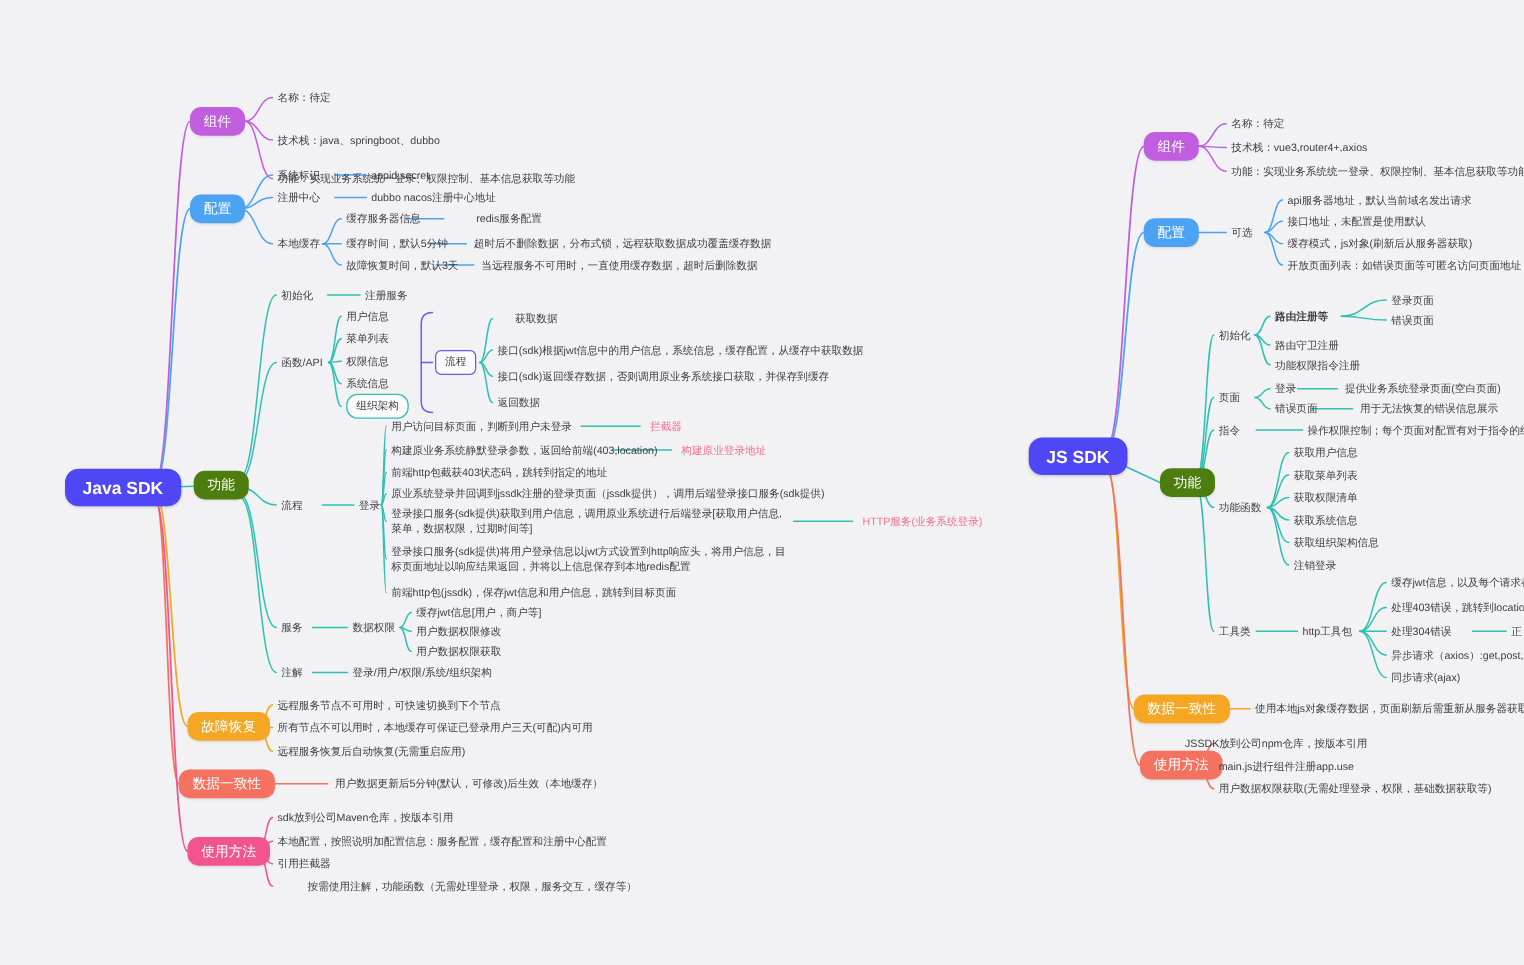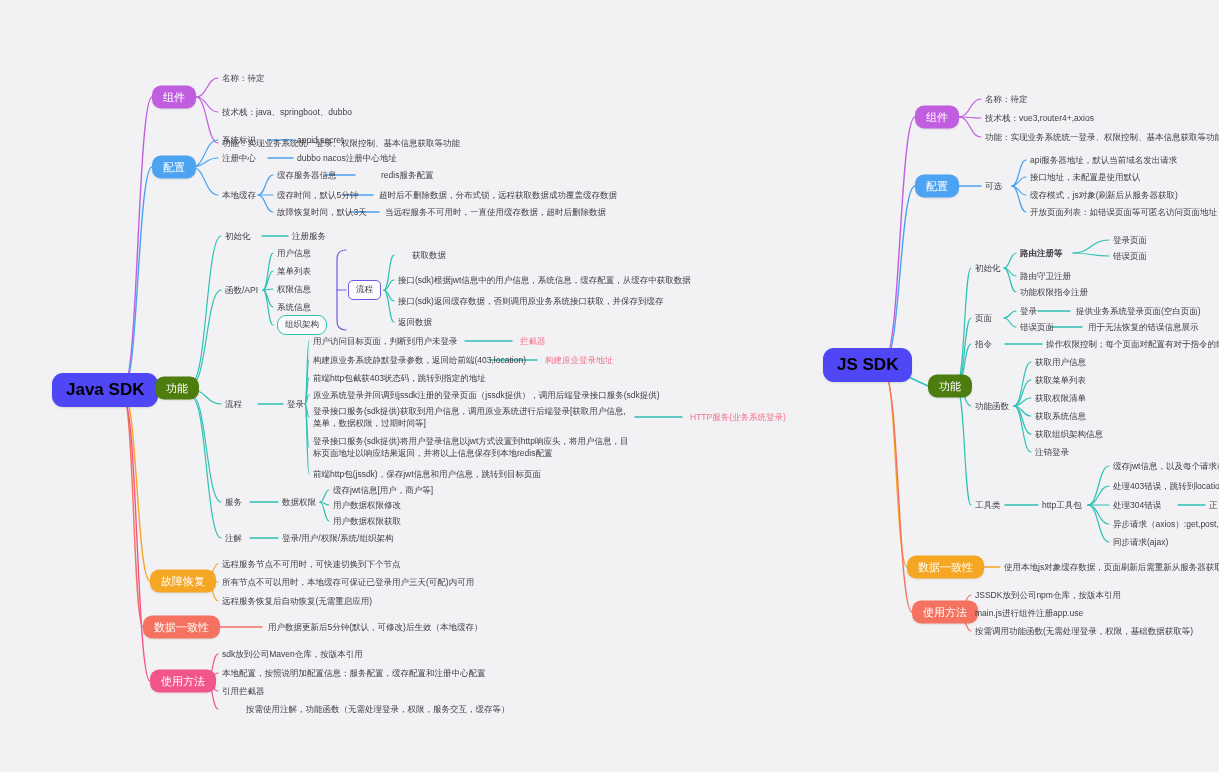--- a/index.html
+++ b/index.html
@@ -8,21 +8,21 @@
     background:#f2f2f4;
     font-family:"Liberation Sans","DejaVu Sans",sans-serif;
     overflow:hidden;
     position:relative;
   }
   #canvas{position:absolute;inset:0;width:1219px;height:772px;}
   svg.links{position:absolute;left:0;top:0;width:1219px;height:772px;pointer-events:none;}
   .node{position:absolute;white-space:nowrap;}
   
   .root{
-    background:#4f46f5;color:#000000;font-weight:bold;font-size:17px;
+    background:#4f46f5;color:#ffffff;font-weight:bold;font-size:14px;
     border-radius:11px;padding:7px 14px;box-shadow:0 1px 2px rgba(0,0,0,.12);
     transform:translate(0,-50%);
   }
   
   .pill{
     color:#fff;font-size:11px;border-radius:9px;padding:4px 11px;
     transform:translate(0,-50%);box-shadow:0 1px 2px rgba(0,0,0,.10);
   }
   .pill.purple{background:#c15ee0;}
   .pill.blue{background:#4ba3f2;}
@@ -254,17 +254,17 @@
       <div class="node leaf" style="left: 1042px; top: 505px;">http工具包</div>
       <div class="node leaf" style="left: 1113px; top: 466px;">缓存jwt信息，以及每个请求都</div>
       <div class="node leaf" style="left: 1113px; top: 486px;">处理403错误，跳转到location</div>
       <div class="node leaf" style="left: 1113px; top: 505px;">处理304错误</div>
       <div class="node leaf" style="left: 1209px; top: 505px;">正</div>
       <div class="node leaf" style="left: 1113px; top: 524px;">异步请求（axios）:get,post,p</div>
       <div class="node leaf" style="left: 1113px; top: 542px;">同步请求(ajax)</div>
       <div class="node pill orange" style="left: 907px; top: 567px;">数据一致性</div>
       <div class="node leaf" style="left: 1004px; top: 567px;">使用本地js对象缓存数据，页面刷新后需重新从服务器获取数据</div>
       <div class="node pill salmon" style="left: 912px; top: 612px;">使用方法</div>
-      <div class="node leaf" style="left: 975px; top: 595px;">JSSDK放到公司npm仓库，按版本引用</div>
+      <div class="node leaf" style="left: 948px; top: 595px;">JSSDK放到公司npm仓库，按版本引用</div>
       <div class="node leaf" style="left: 975px; top: 613px;">main.js进行组件注册app.use</div>
-      <div class="node leaf" style="left: 975px; top: 631px;">按需调用功能函数(无需处理登录，权限，基础数据获取等)</div>
+      <div class="node leaf" style="left: 975px; top: 631px;">用户数据权限获取(无需处理登录，权限，基础数据获取等)</div>
     </div>
 </div>
 
 </body></html>

